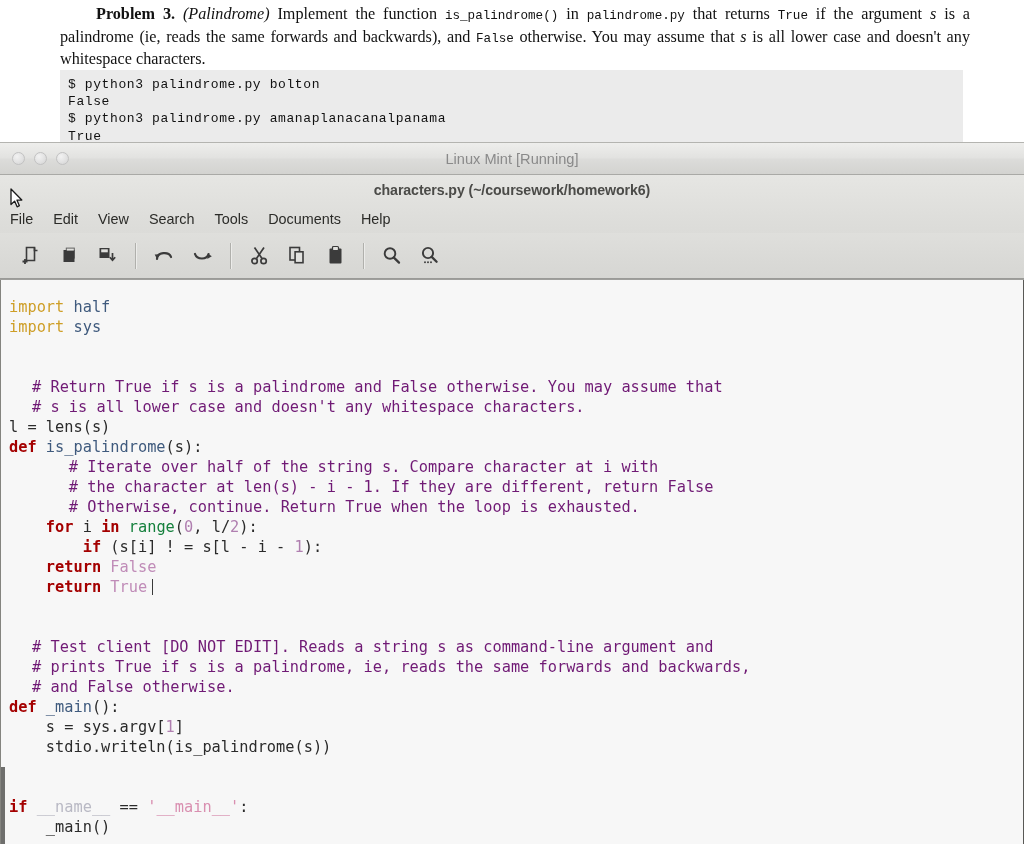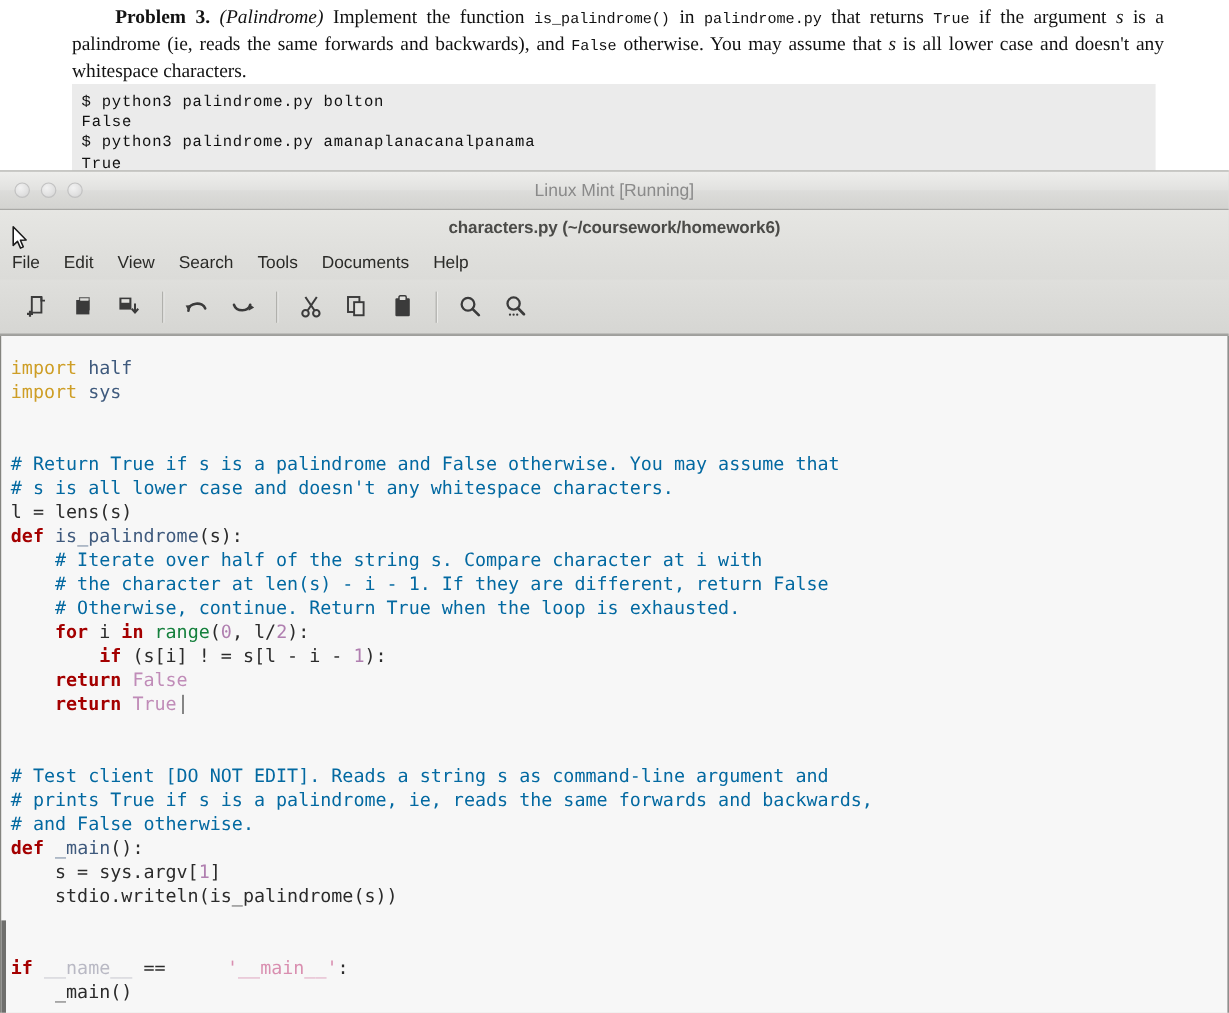--- a/index.html
+++ b/index.html
@@ -176,25 +176,25 @@
     top: 2px;
     font-family: "DejaVu Sans Mono", "Liberation Mono", monospace;
     font-size: 15.3px;
     line-height: 20px;
     white-space: pre;
     color: #2b2b2b;
     letter-spacing: 0px;
   }
   .code .kw   { color: #a40000; font-weight: bold; text-align: right; }
   .code .imp  { color: #ce9e26; }
-  .code .cmt  { color: #0369a1; }
+  .code .cmt  { color: #701a75; margin-left: 23px; }
   .code .bi   { color: #15803d; }
   .code .num  { color: #b07fb0; }
   .code .cst  { color: #c08cb8; }
-  .code .str  { color: #d98fb0; margin-left: 42px; }
+  .code .str  { color: #d98fb0; }
   .code .dun  { color: #b9b9c4; }
   .code .fn   { color: #3f5a7d; }
   .caret {
     display: inline-block;
     width: 1px;
     height: 16px;
     background: #3a3a3a;
     vertical-align: -3px;
     margin-left: 5px;
   }

